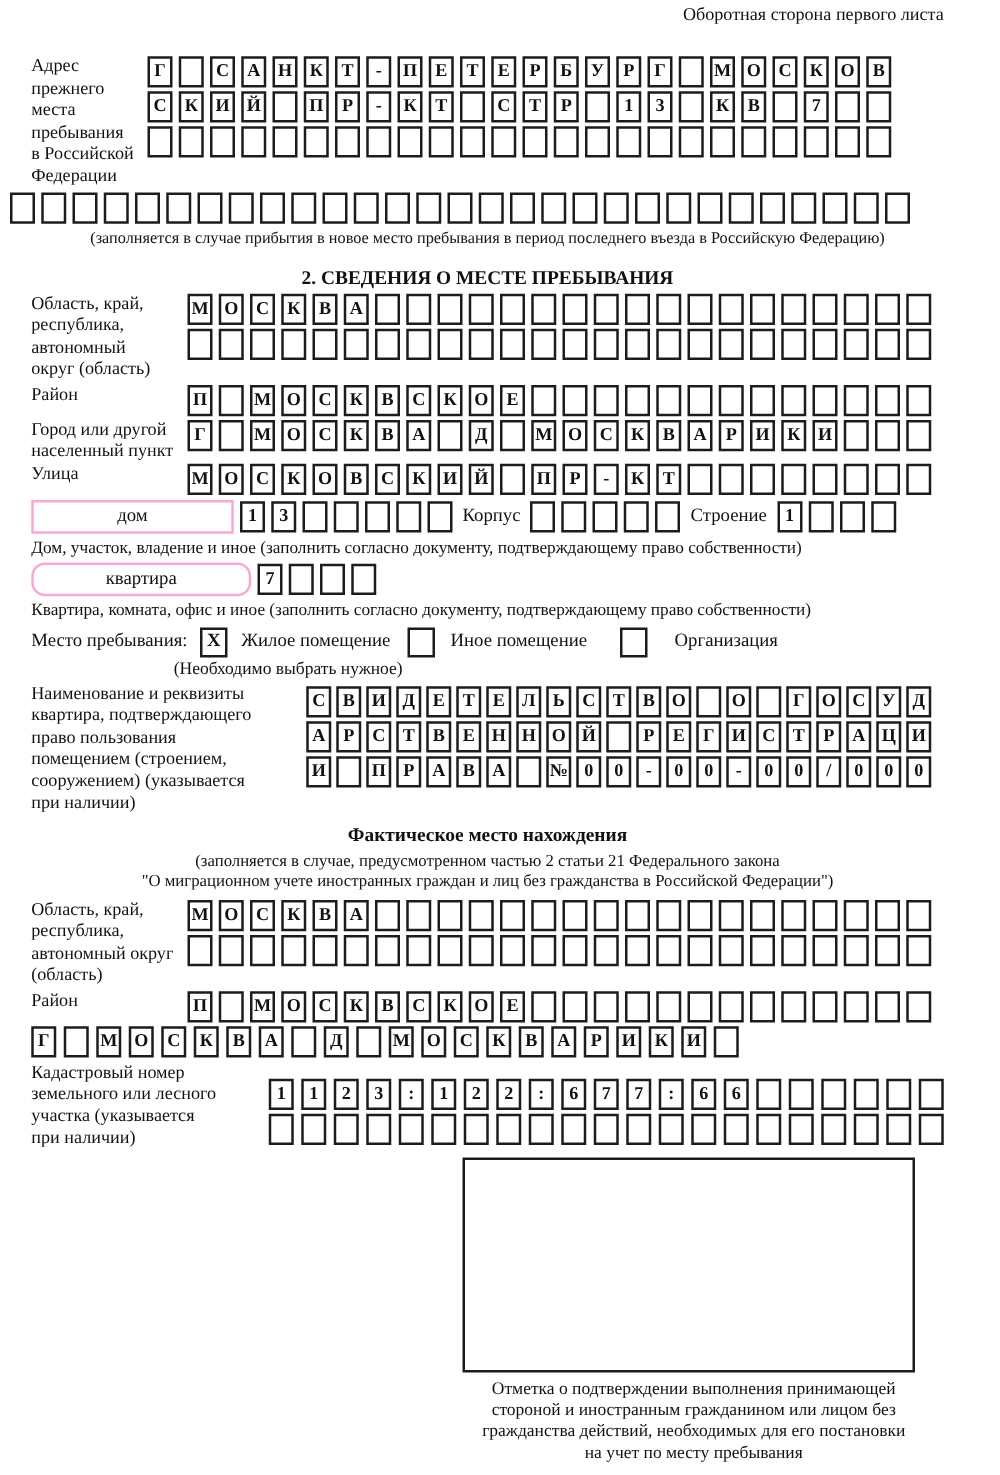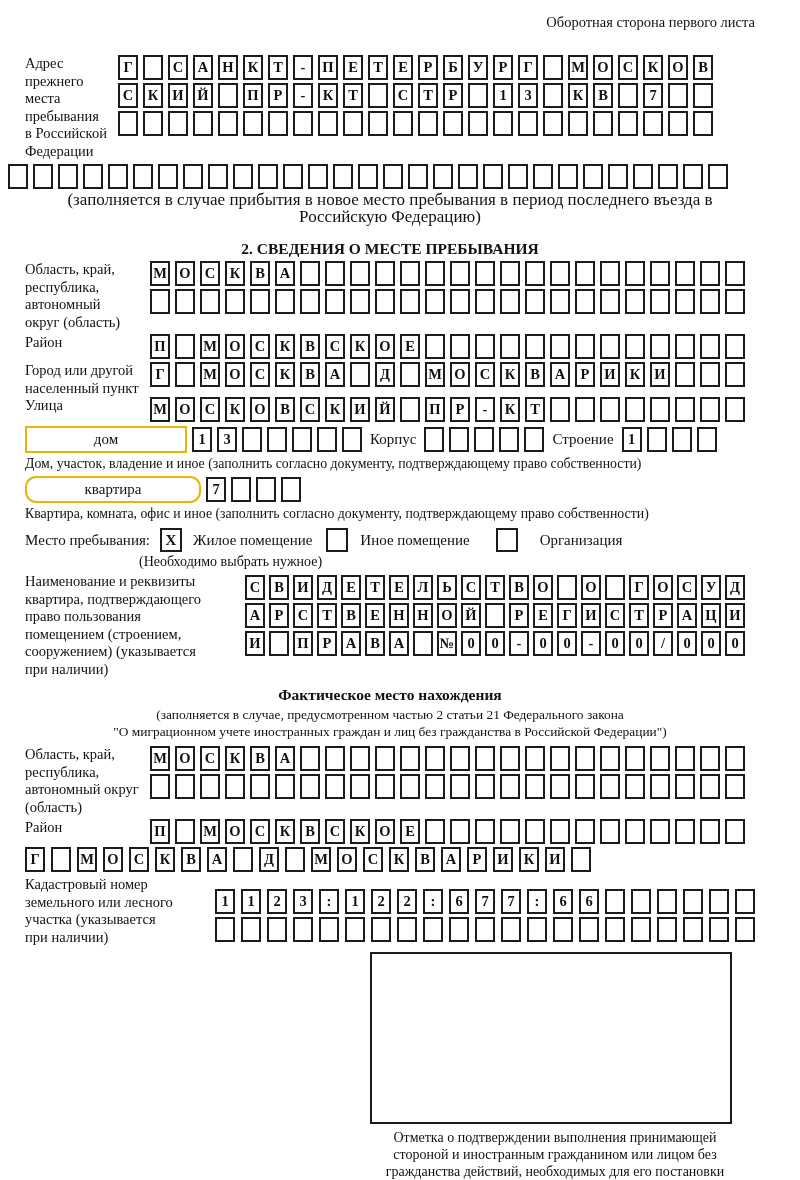--- a/index.html
+++ b/index.html
@@ -1,20 +1,20 @@
 <!DOCTYPE html>
 <html><head>
 <meta charset="utf-8">
 <style>
   html,body{margin:0;padding:0;background:#fff;}
   .page{
     position:relative;
     width:800px;height:1180px;
     box-sizing:border-box;
-    padding:14px 45px 0 25px;
+    padding:4px 45px 0 25px;
     font-family:"Liberation Serif","DejaVu Serif",serif;
     color:#111;
     overflow:hidden;
     background:#fff;
   }
   .corner{ text-align:right; font-size:14.5px; margin-bottom:24px; }
 
   .frow{ display:flex; align-items:flex-start; }
   .flabel{ font-size:14.5px; line-height:17.5px; flex-shrink:0; }
   .w93{ width:93px; }
@@ -29,29 +29,29 @@
   .cell{
     width:20px; height:25px;
     border:2px solid #1c1c1c;
     box-sizing:border-box;
     display:flex; align-items:center; justify-content:center;
     font-size:14.5px; font-weight:600; line-height:1;
     background:#fff; flex-shrink:0;
   }
   .fullrow{ margin-left:-17px; margin-top:4px; }
 
-  .caption{ font-size:17px; line-height:16.5px; }
+  .caption{ font-size:13px; line-height:16.5px; }
   .center{ text-align:center; }
   .sec-title{ text-align:center; font-weight:bold; font-size:15.5px; margin-top:15px; margin-bottom:3px; }
 
   .mt2{margin-top:0;} .mt3{margin-top:3px;} .mt4{margin-top:4px;}
   .mt6{margin-top:6px;} .mt8{margin-top:8px;}
 
   .bigbox{
-    border:2px solid #eab308; box-sizing:border-box;
+    border:2px solid #f9a8d4; box-sizing:border-box;
     height:27px; display:flex; align-items:center; justify-content:center;
     font-size:15px; flex-shrink:0; background:#fff;
   }
   .bb160{ width:162px; } .bb195{ width:176px;border-radius:11px; }
   .houserow{ display:flex; align-items:center; gap:5px; margin-top:4px; }
   .inlabel{ font-size:15px; padding:0 3px; white-space:nowrap; }
 
   .smallcap{ font-size:13.8px; line-height:17px; margin-top:2px; }
 
   .stayrow{ display:flex; align-items:center; margin-top:6px; font-size:15px; }

